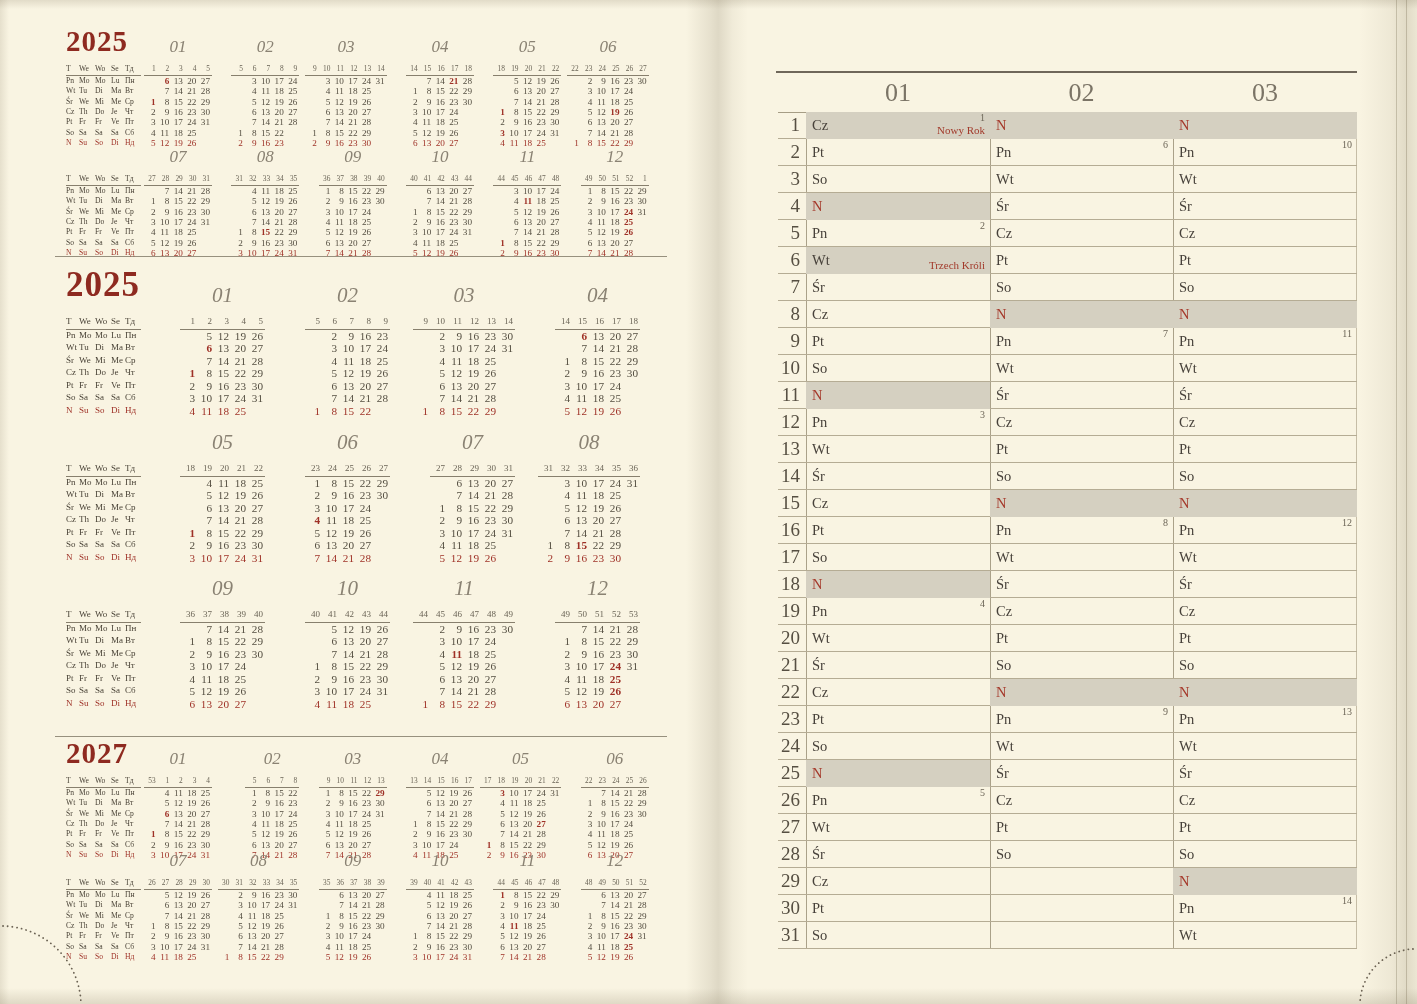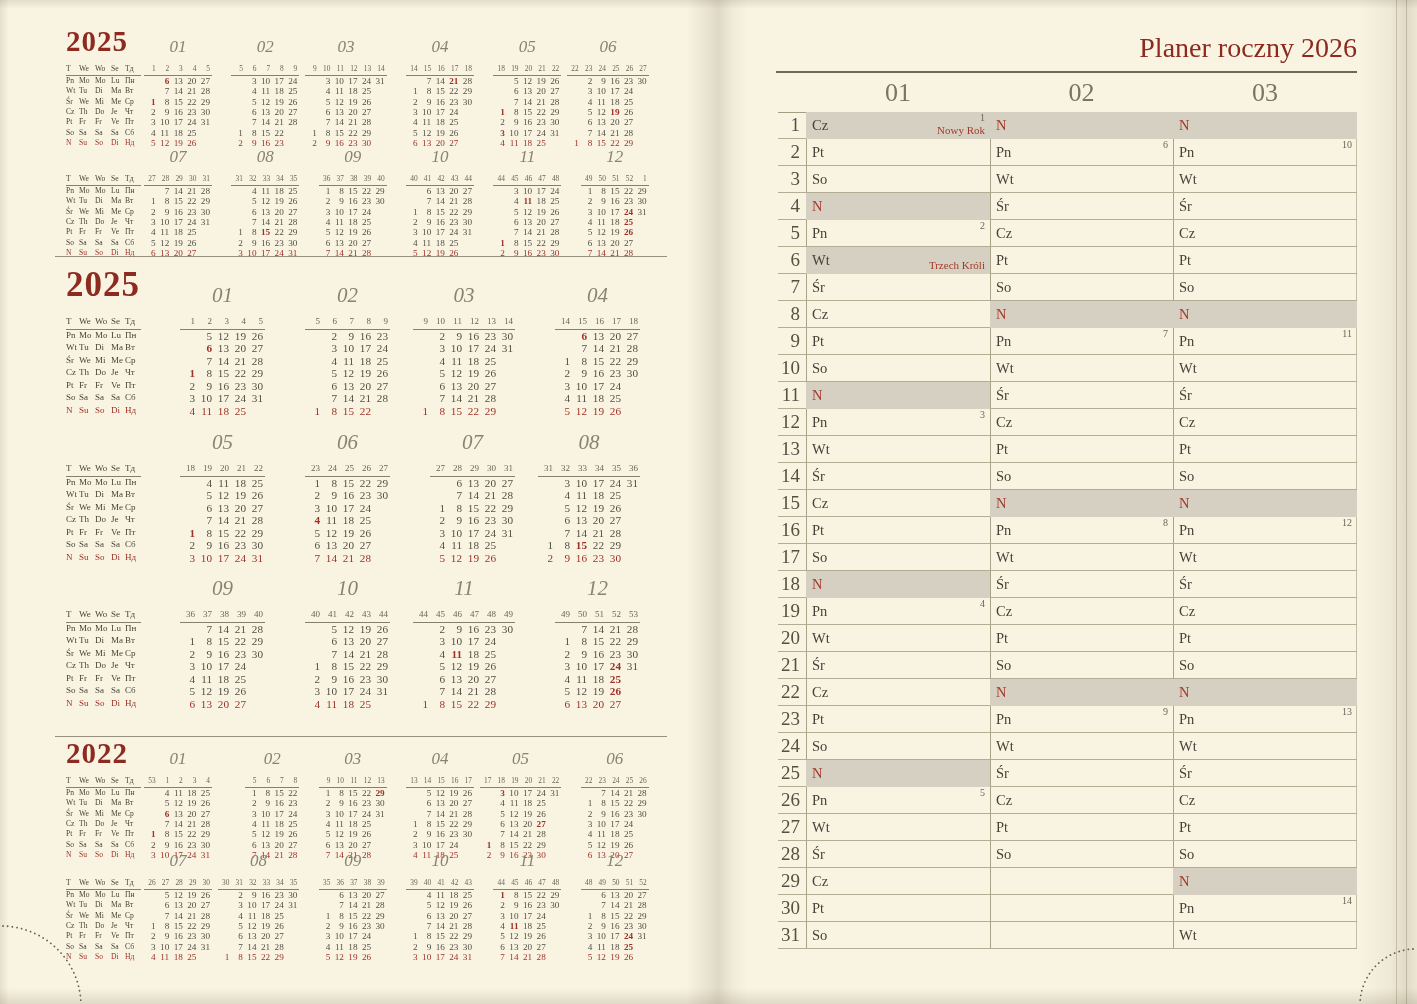--- a/index.html
+++ b/index.html
@@ -1414,21 +1414,21 @@
           <div class="dc rd hb">26</div>
           <div class="dc"></div>
           <div class="dc rd">6</div>
           <div class="dc rd">13</div>
           <div class="dc rd">20</div>
           <div class="dc rd">27</div>
           <div class="dc"></div>
         </div>
       </div>
     </div>
-    <div class="yh small" style="top: 739px;">2022</div>
+    <div class="yh small" style="top: 739px;">2027</div>
     <div class="cal-row ys" style="top: 746px;">
       <div class="dow">
         <span class="wl">T</span>
         <span class="wl">We</span>
         <span class="wl">Wo</span>
         <span class="wl">Se</span>
         <span class="wl">Тд</span>
         <span>Pn</span>
         <span>Mo</span>
         <span>Mo</span>
@@ -2054,21 +2054,20 @@
           <div class="dc rd">12</div>
           <div class="dc rd">19</div>
           <div class="dc rd">26</div>
           <div class="dc"></div>
         </div>
       </div>
     </div>
   </div>
 
 <div id="rp">
-  <div id="rp-title">Planer roczny 2026</div>
   <div id="rp-rule"></div>
   <div id="grid-top"></div>
 <div class="colhead" style="left: 36px; width: 184px;">01</div>
     <div class="colhead" style="left: 220px; width: 183px;">02</div>
     <div class="colhead" style="left: 403px; width: 184px;">03</div>
     <div class="vline" style="left: 36px;"></div>
     <div class="vline" style="left: 220px;"></div>
     <div class="vline" style="left: 403px;"></div>
     <div class="vline faint" style="left: 586px;"></div>
     <div class="prow" style="top: 112px;">

